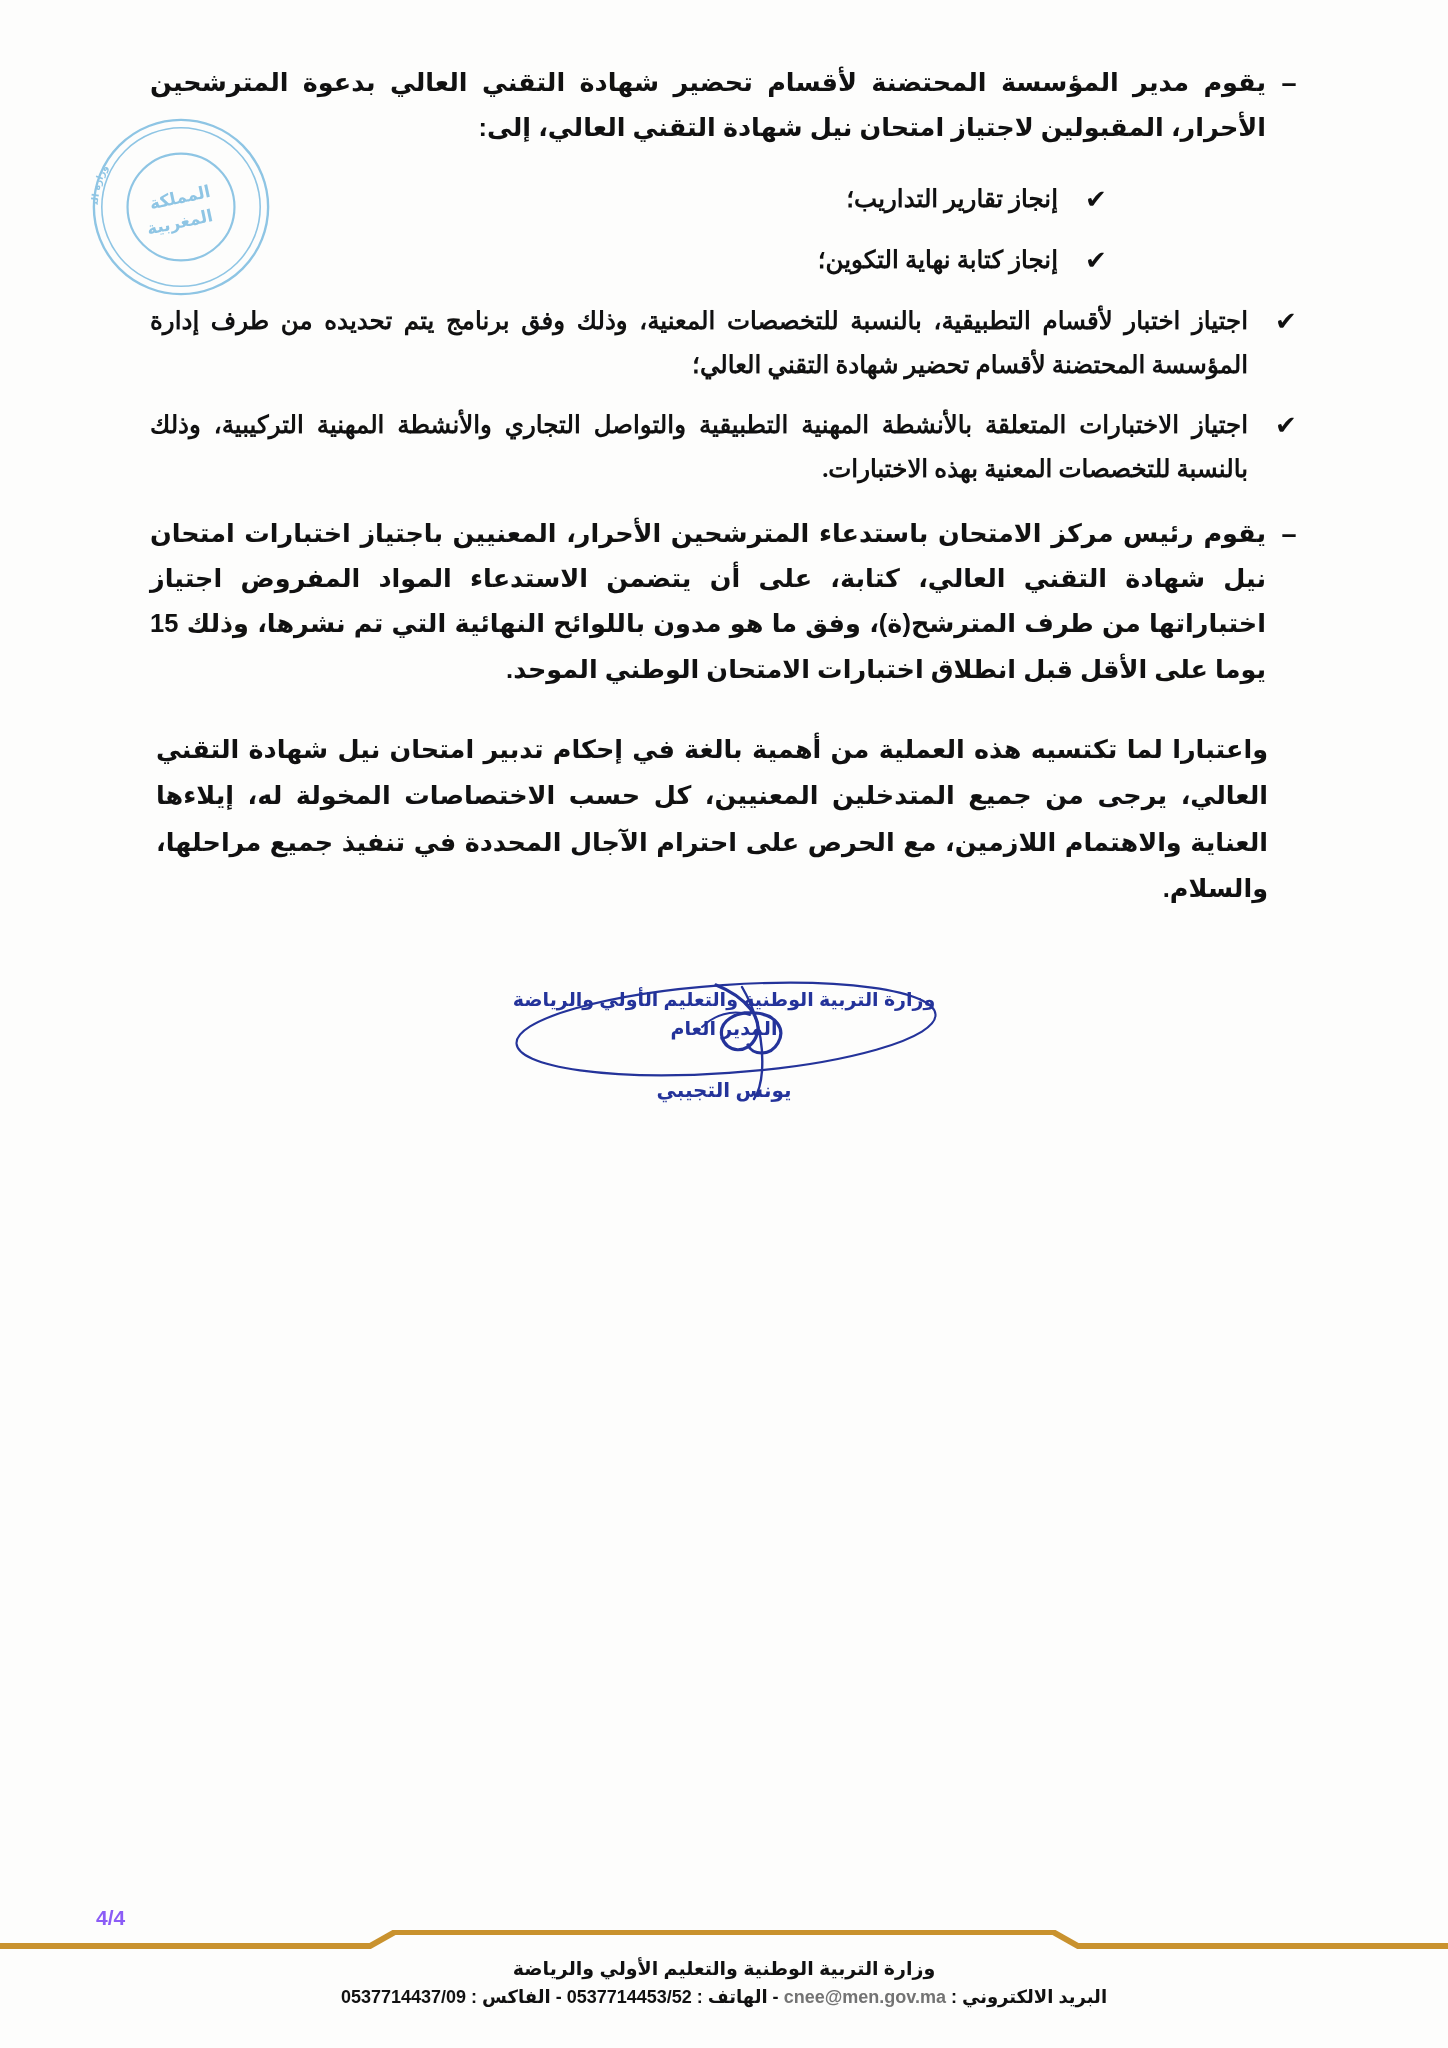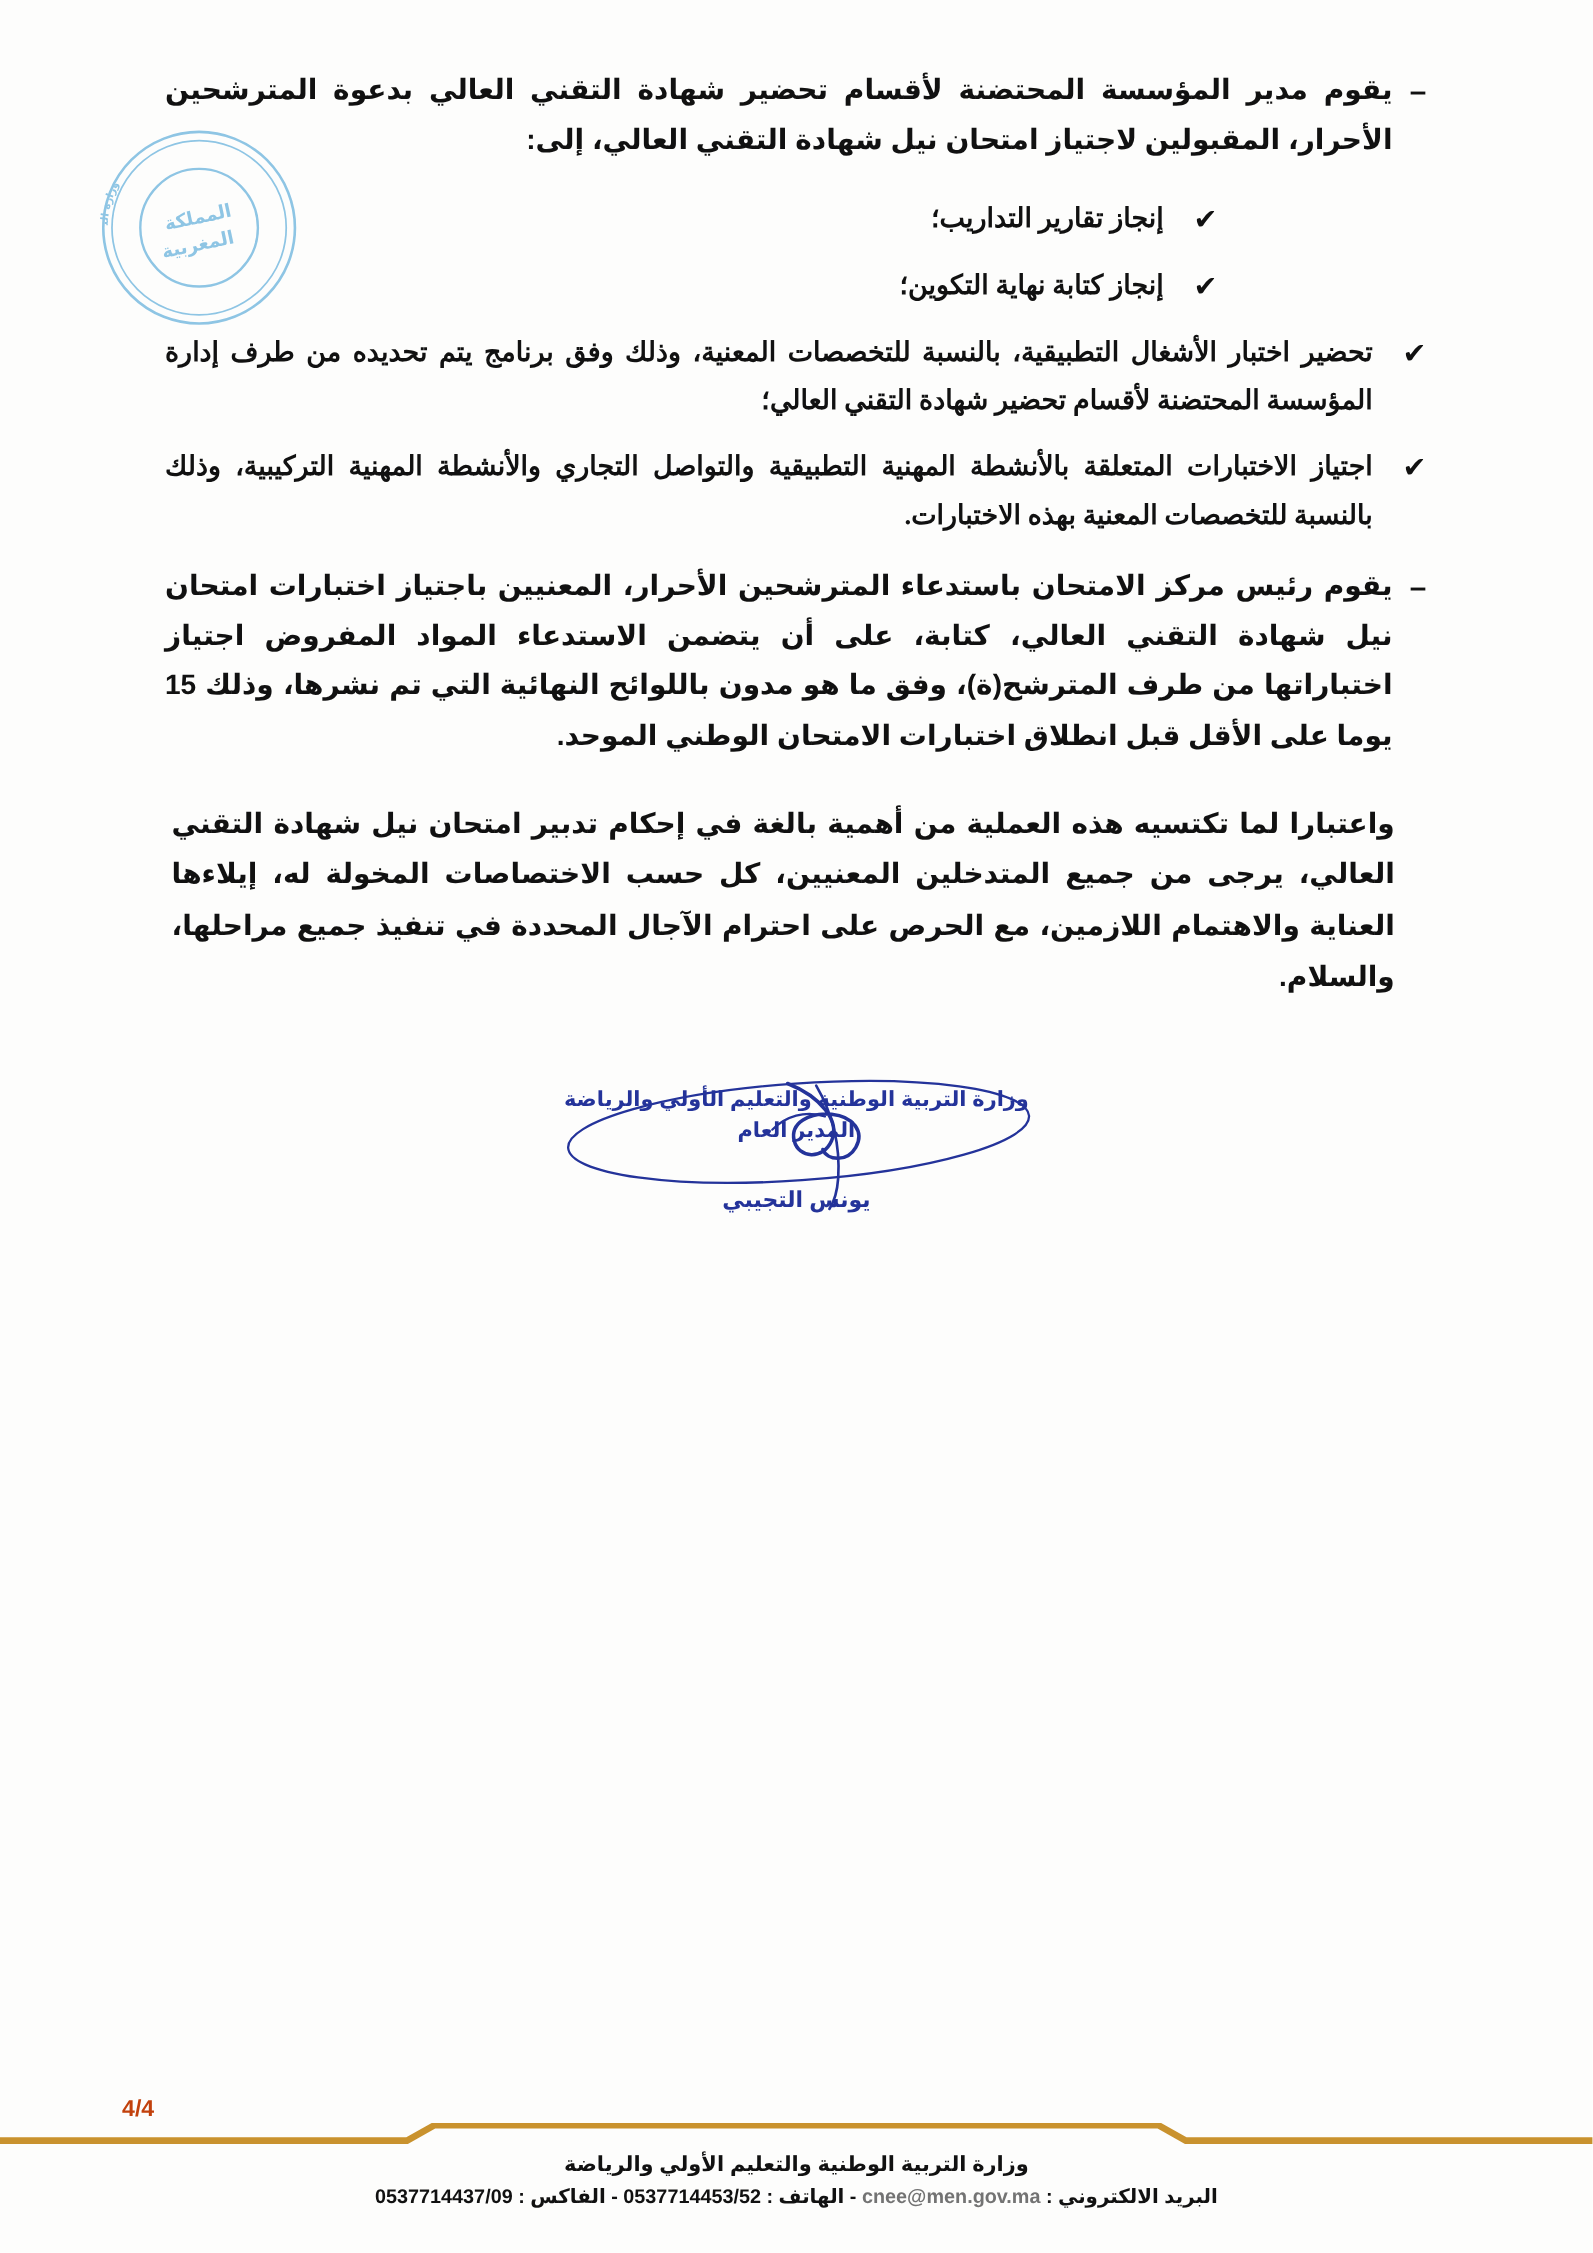--- a/index.html
+++ b/index.html
@@ -151,25 +151,25 @@
     transform: translateX(-50%);
     width: 520px;
     height: 140px;
     pointer-events: none;
   }
   .sig-scribble svg { display:block; width:100%; height:100%; }
 
   
   .page-number {
     position: absolute;
-    left: 111px;
+    left: 96px;
     top: 1906px;
     font-size: 21px;
     font-weight: 600;
-    color: #c2410c;
+    color: #8b5cf6;
     direction: ltr;
   }
   .footer-rule {
     position: absolute;
     left: 0;
     right: 0;
     top: 1930px;
     height: 26px;
   }
   .footer-rule svg { display: block; width: 100%; height: 100%; }
@@ -224,21 +224,21 @@
       <li class="check-item short">
         <span class="check-mark">✔</span>
         <span class="check-text">إنجاز تقارير التداريب؛</span>
       </li>
       <li class="check-item short">
         <span class="check-mark">✔</span>
         <span class="check-text">إنجاز كتابة نهاية التكوين؛</span>
       </li>
       <li class="check-item">
         <span class="check-mark">✔</span>
-        <span class="check-text">تحضير اختبار الأشغال التطبيقية، بالنسبة للتخصصات المعنية، وذلك وفق برنامج يتم تحديده من طرف إدارة المؤسسة المحتضنة لأقسام تحضير شهادة التقني العالي؛</span>
+        <span class="check-text">اجتياز اختبار لأقسام التطبيقية، بالنسبة للتخصصات المعنية، وذلك وفق برنامج يتم تحديده من طرف إدارة المؤسسة المحتضنة لأقسام تحضير شهادة التقني العالي؛</span>
       </li>
       <li class="check-item">
         <span class="check-mark">✔</span>
         <span class="check-text">اجتياز الاختبارات المتعلقة بالأنشطة المهنية التطبيقية والتواصل التجاري والأنشطة المهنية التركيبية، وذلك بالنسبة للتخصصات المعنية بهذه الاختبارات.</span>
       </li>
     </ul>
 
     <div class="dash-item" style="margin-top:20px;">
       <div class="dash-marker">–</div>
       <div class="dash-body">

